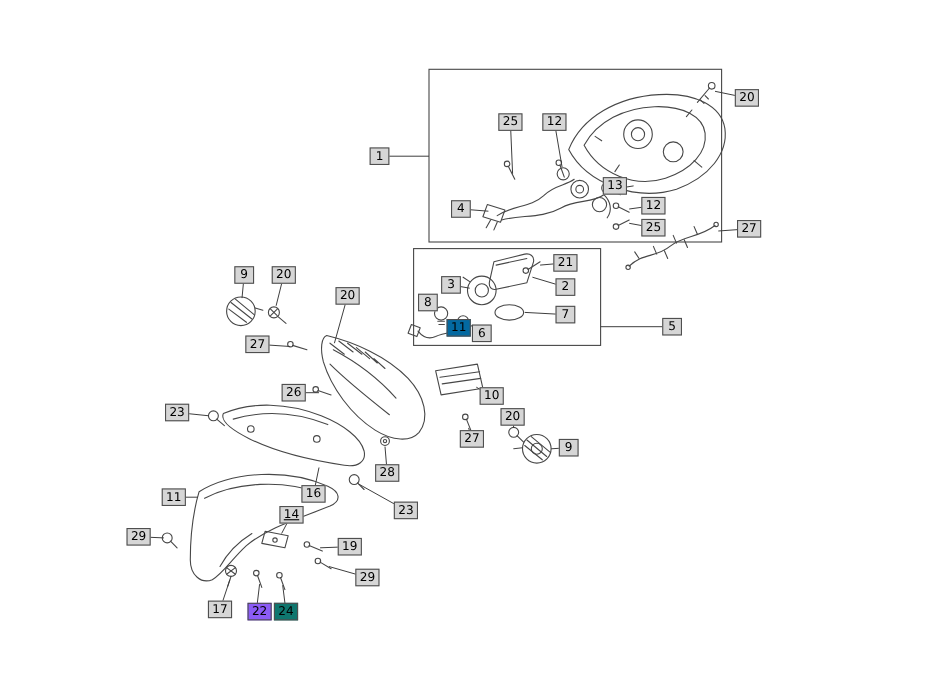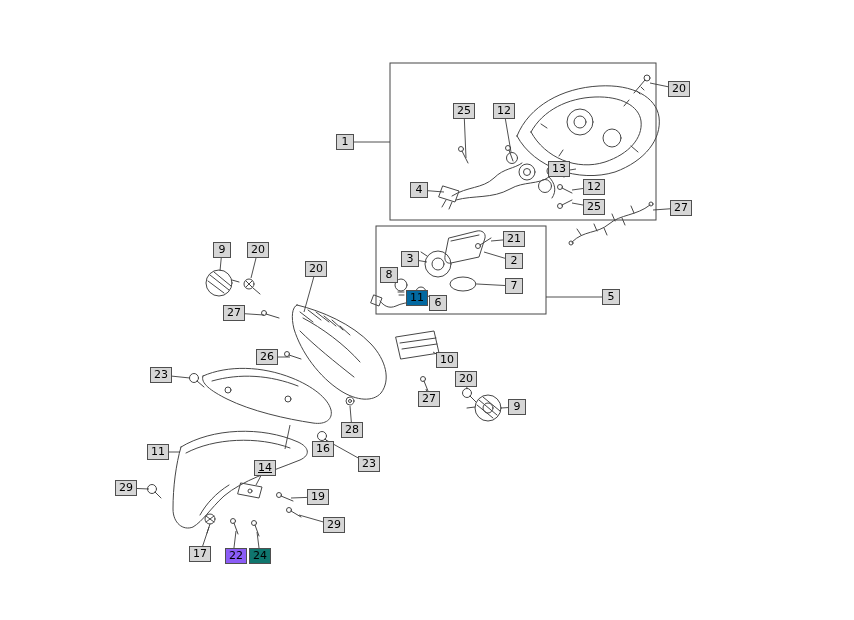--- a/index.html
+++ b/index.html
@@ -274,21 +274,21 @@
       <div class="part-label" style="left: 611px; top: 297px; background: rgb(214, 214, 214); border-color: rgb(79, 79, 79); color: rgb(0, 0, 0);">5</div>
       <div class="part-label" style="left: 234px; top: 313px; background: rgb(214, 214, 214); border-color: rgb(79, 79, 79); color: rgb(0, 0, 0);">27</div>
       <div class="part-label" style="left: 267px; top: 357px; background: rgb(214, 214, 214); border-color: rgb(79, 79, 79); color: rgb(0, 0, 0);">26</div>
       <div class="part-label" style="left: 447px; top: 360px; background: rgb(214, 214, 214); border-color: rgb(79, 79, 79); color: rgb(0, 0, 0);">10</div>
       <div class="part-label" style="left: 161px; top: 375px; background: rgb(214, 214, 214); border-color: rgb(79, 79, 79); color: rgb(0, 0, 0);">23</div>
       <div class="part-label" style="left: 466px; top: 379px; background: rgb(214, 214, 214); border-color: rgb(79, 79, 79); color: rgb(0, 0, 0);">20</div>
       <div class="part-label" style="left: 429px; top: 399px; background: rgb(214, 214, 214); border-color: rgb(79, 79, 79); color: rgb(0, 0, 0);">27</div>
       <div class="part-label" style="left: 517px; top: 407px; background: rgb(214, 214, 214); border-color: rgb(79, 79, 79); color: rgb(0, 0, 0);">9</div>
       <div class="part-label" style="left: 352px; top: 430px; background: rgb(214, 214, 214); border-color: rgb(79, 79, 79); color: rgb(0, 0, 0);">28</div>
       <div class="part-label" style="left: 158px; top: 452px; background: rgb(214, 214, 214); border-color: rgb(79, 79, 79); color: rgb(0, 0, 0);">11</div>
-      <div class="part-label" style="left: 285px; top: 449px; background: rgb(214, 214, 214); border-color: rgb(79, 79, 79); color: rgb(0, 0, 0); margin-left: 38px;">16</div>
+      <div class="part-label" style="left: 285px; top: 449px; background: rgb(214, 214, 214); border-color: rgb(79, 79, 79); color: rgb(0, 0, 0);">16</div>
       <div class="part-label" style="left: 369px; top: 464px; background: rgb(214, 214, 214); border-color: rgb(79, 79, 79); color: rgb(0, 0, 0);">23</div>
       <div class="part-label" style="left: 265px; top: 468px; background: rgb(214, 214, 214); border-color: rgb(79, 79, 79); color: rgb(0, 0, 0); text-decoration: underline;">14</div>
       <div class="part-label" style="left: 126px; top: 488px; background: rgb(214, 214, 214); border-color: rgb(79, 79, 79); color: rgb(0, 0, 0);">29</div>
       <div class="part-label" style="left: 318px; top: 497px; background: rgb(214, 214, 214); border-color: rgb(79, 79, 79); color: rgb(0, 0, 0);">19</div>
       <div class="part-label" style="left: 334px; top: 525px; background: rgb(214, 214, 214); border-color: rgb(79, 79, 79); color: rgb(0, 0, 0);">29</div>
       <div class="part-label" style="left: 200px; top: 554px; background: rgb(214, 214, 214); border-color: rgb(79, 79, 79); color: rgb(0, 0, 0);">17</div>
       <div class="part-label" style="left: 236px; top: 556px; background: #8b5cf6; border-color: rgb(79, 79, 79); color: rgb(0, 0, 0);">22</div>
       <div class="part-label" style="left: 260px; top: 556px; background: #0f766e; border-color: rgb(79, 79, 79); color: rgb(0, 0, 0);">24</div>
     </div>
 </div>

